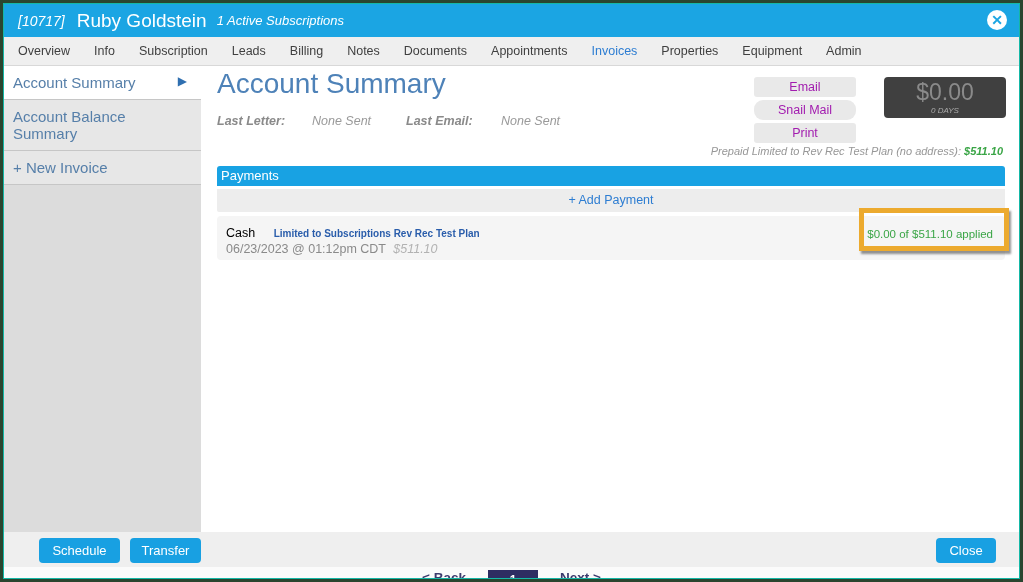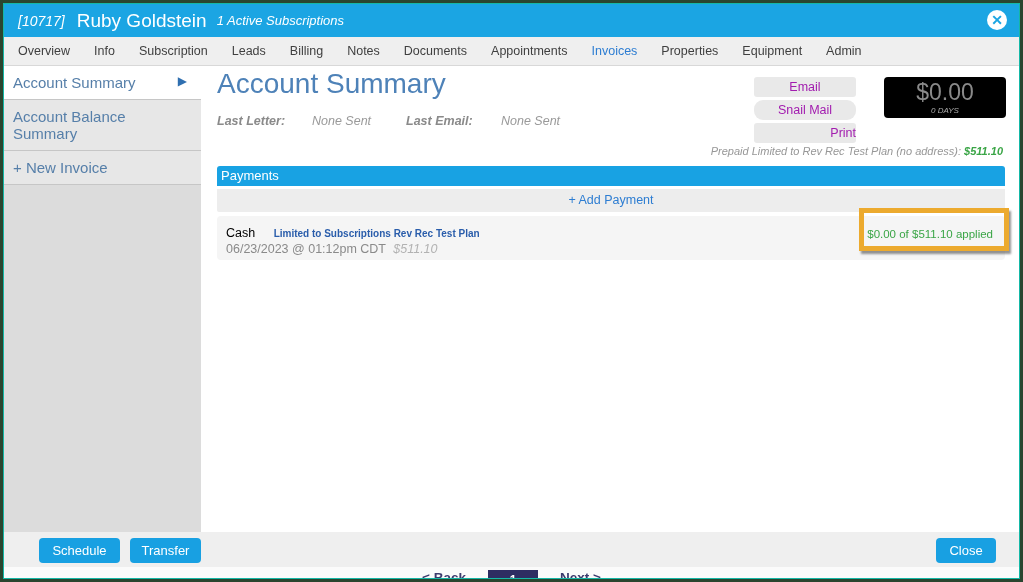--- a/index.html
+++ b/index.html
@@ -56,24 +56,24 @@
   .meta-label { font-weight:700; color:#8a8a8a; }
   .meta-value { color:#9a9a9a; }
   .meta-label.ll { position:absolute; left:0; }
   .meta-value.lv { position:absolute; left:95px; }
   .meta-label.el { position:absolute; left:189px; }
   .meta-value.ev { position:absolute; left:284px; }
 
   .action-btn { position:absolute; left:750px; width:102px; height:20px; background:#e9e9e9;
                 border:none; border-radius:3px; font-size:12.5px; color:#a21caf;
                 font-family:"Liberation Sans", sans-serif; cursor:pointer; }
-  #btn-email { top:73px; } #btn-snail { top:96px;border-radius:9px; } #btn-print { top:119px;text-align:right; }
+  #btn-email { top:73px; } #btn-snail { top:96px;border-radius:9px; } #btn-print { top:119px; }
 
   .balance-box { position:absolute; left:880px; top:73px; width:122px; height:41px;
-                 background:#000000; border-radius:4px; text-align:center; }
+                 background:#404040; border-radius:4px; text-align:center; }
   .balance-amt  { font-size:23px; color:#8a8a8a; margin-top:2px; }
   .balance-days { font-size:8px; font-style:italic; color:#ababab; }
 
   .prepaid-line { position:absolute; right:16px; top:141px; font-size:11px; font-style:italic; color:#979797; }
   .prepaid-amt  { color:#3aa546; font-weight:700; }
 
   .payments-bar { position:absolute; left:213px; top:162px; width:788px; height:20px;
                   background:#18a2e3; border-radius:3px 3px 0 0; color:#fff; font-size:13px;
                   line-height:20px; padding-left:4px; }
   .add-payment-row { position:absolute; left:213px; top:185px; width:788px; height:23px;

